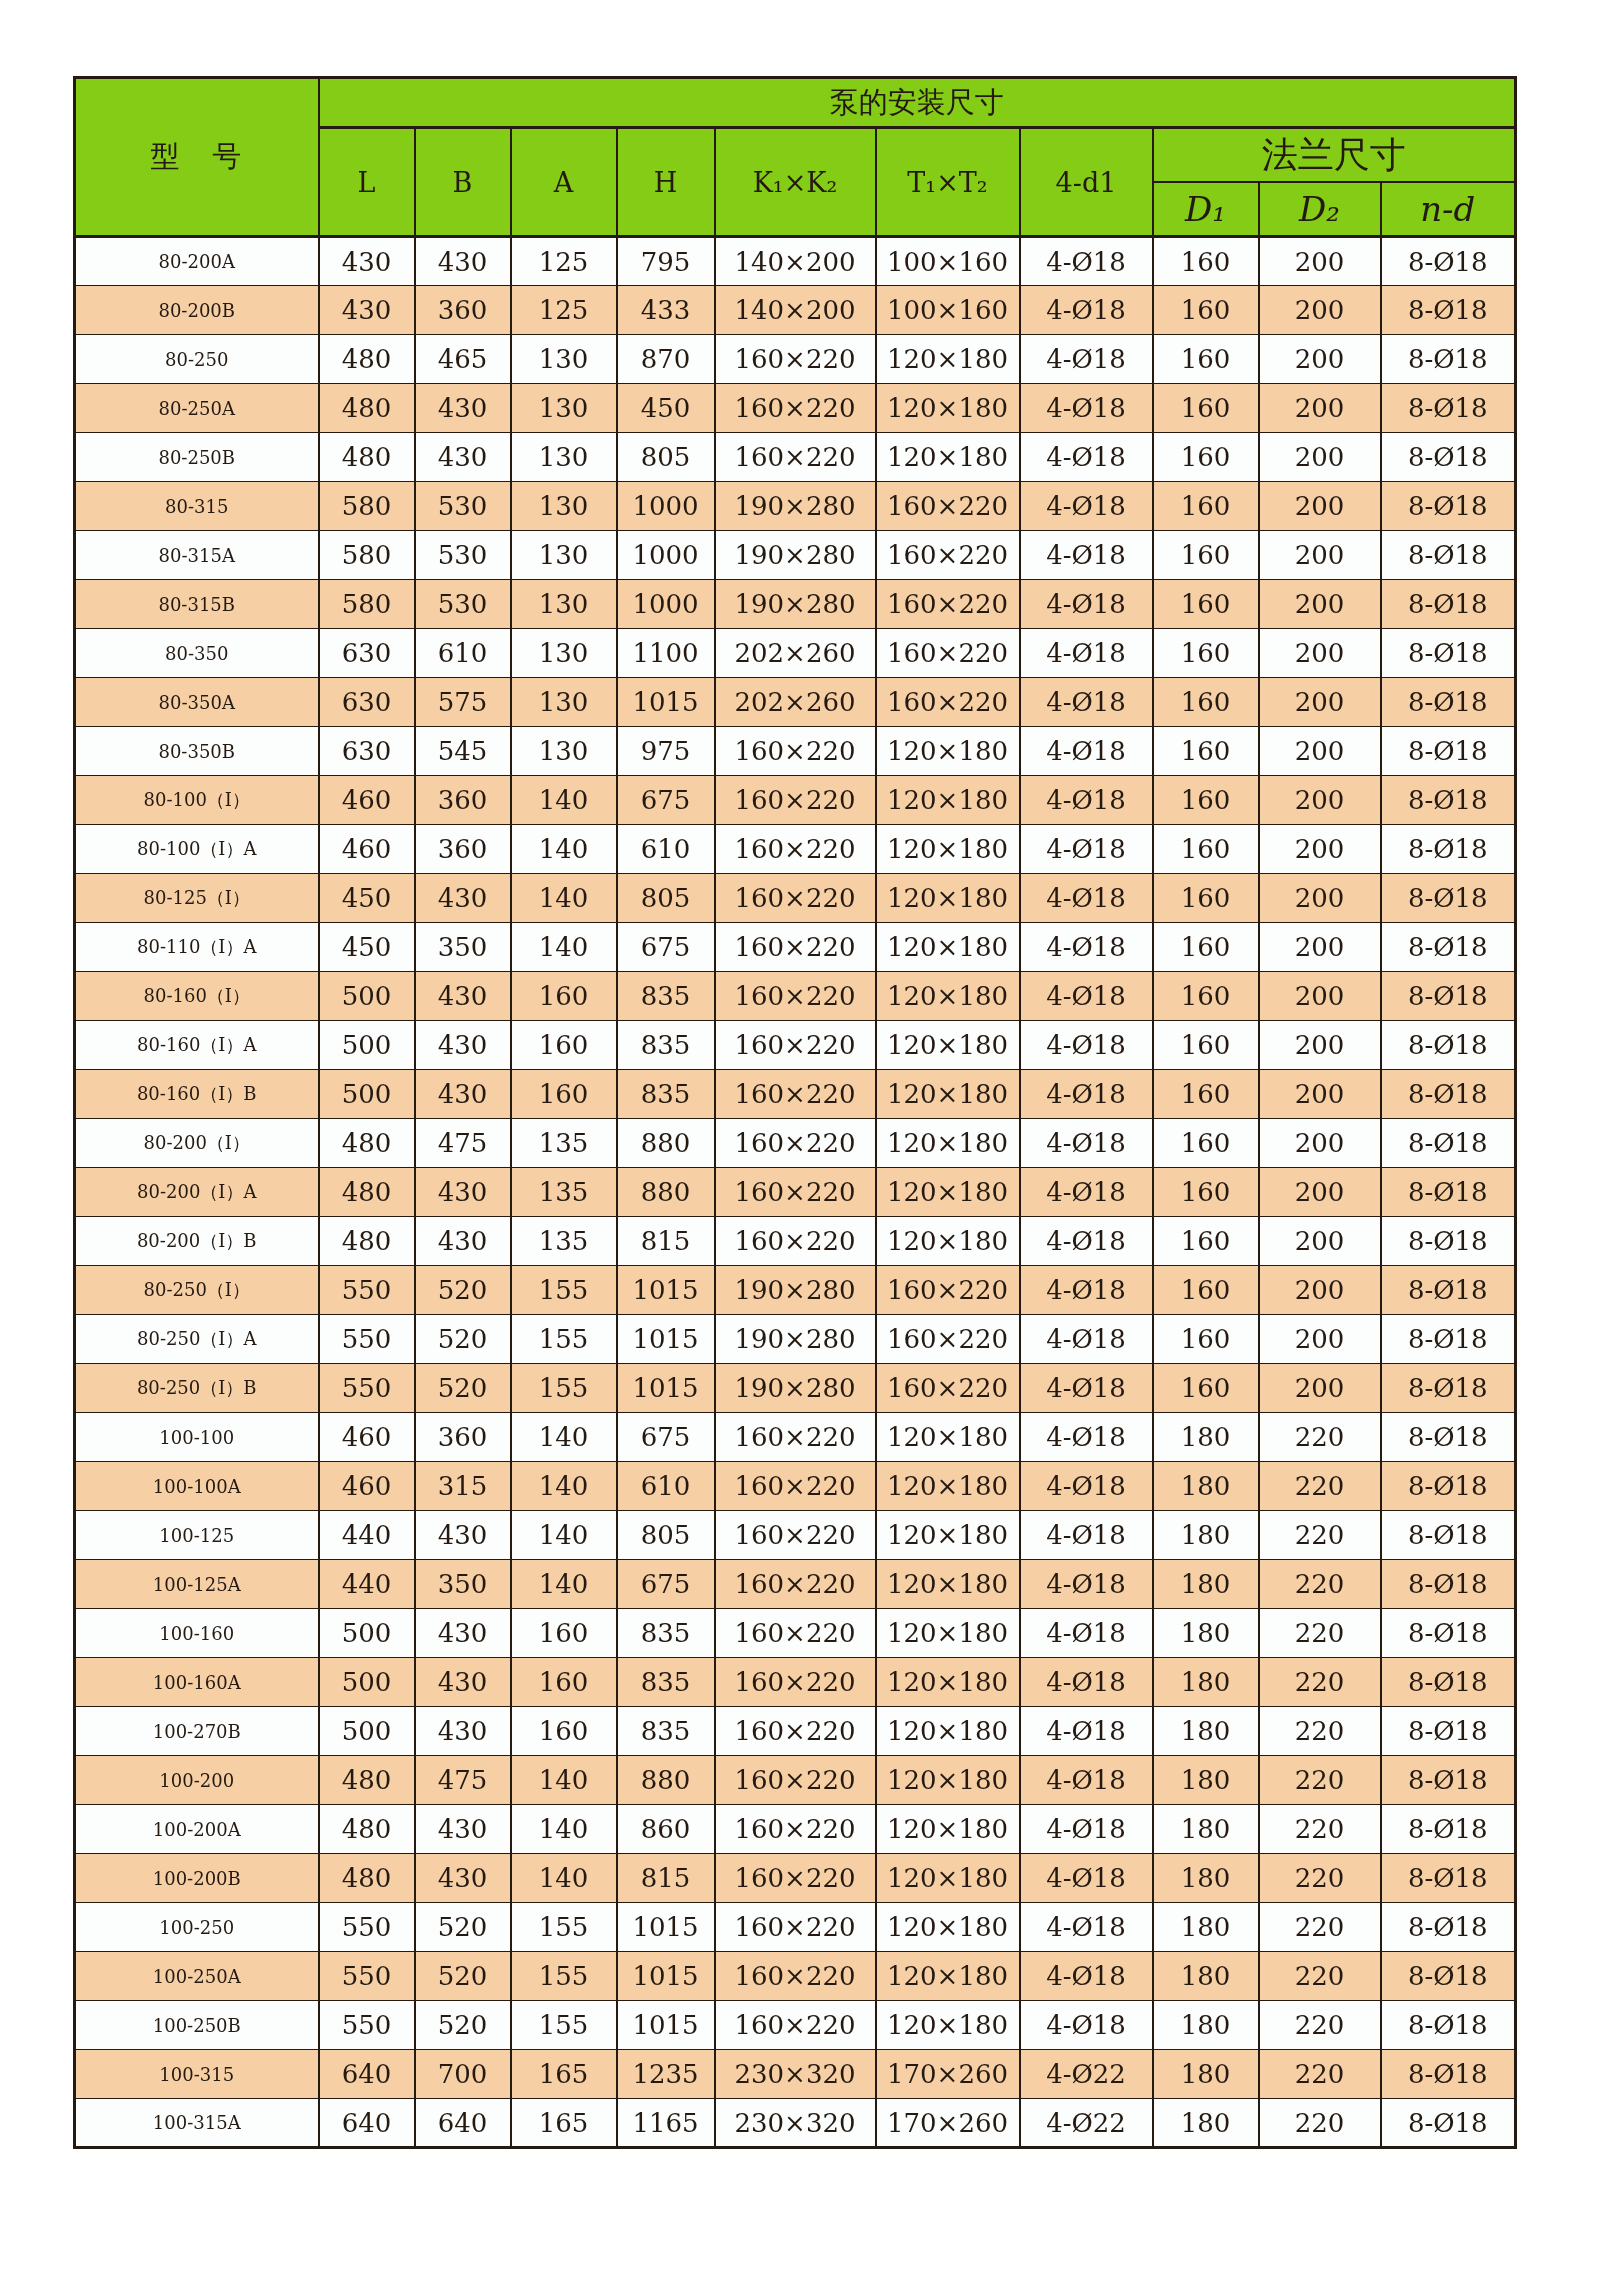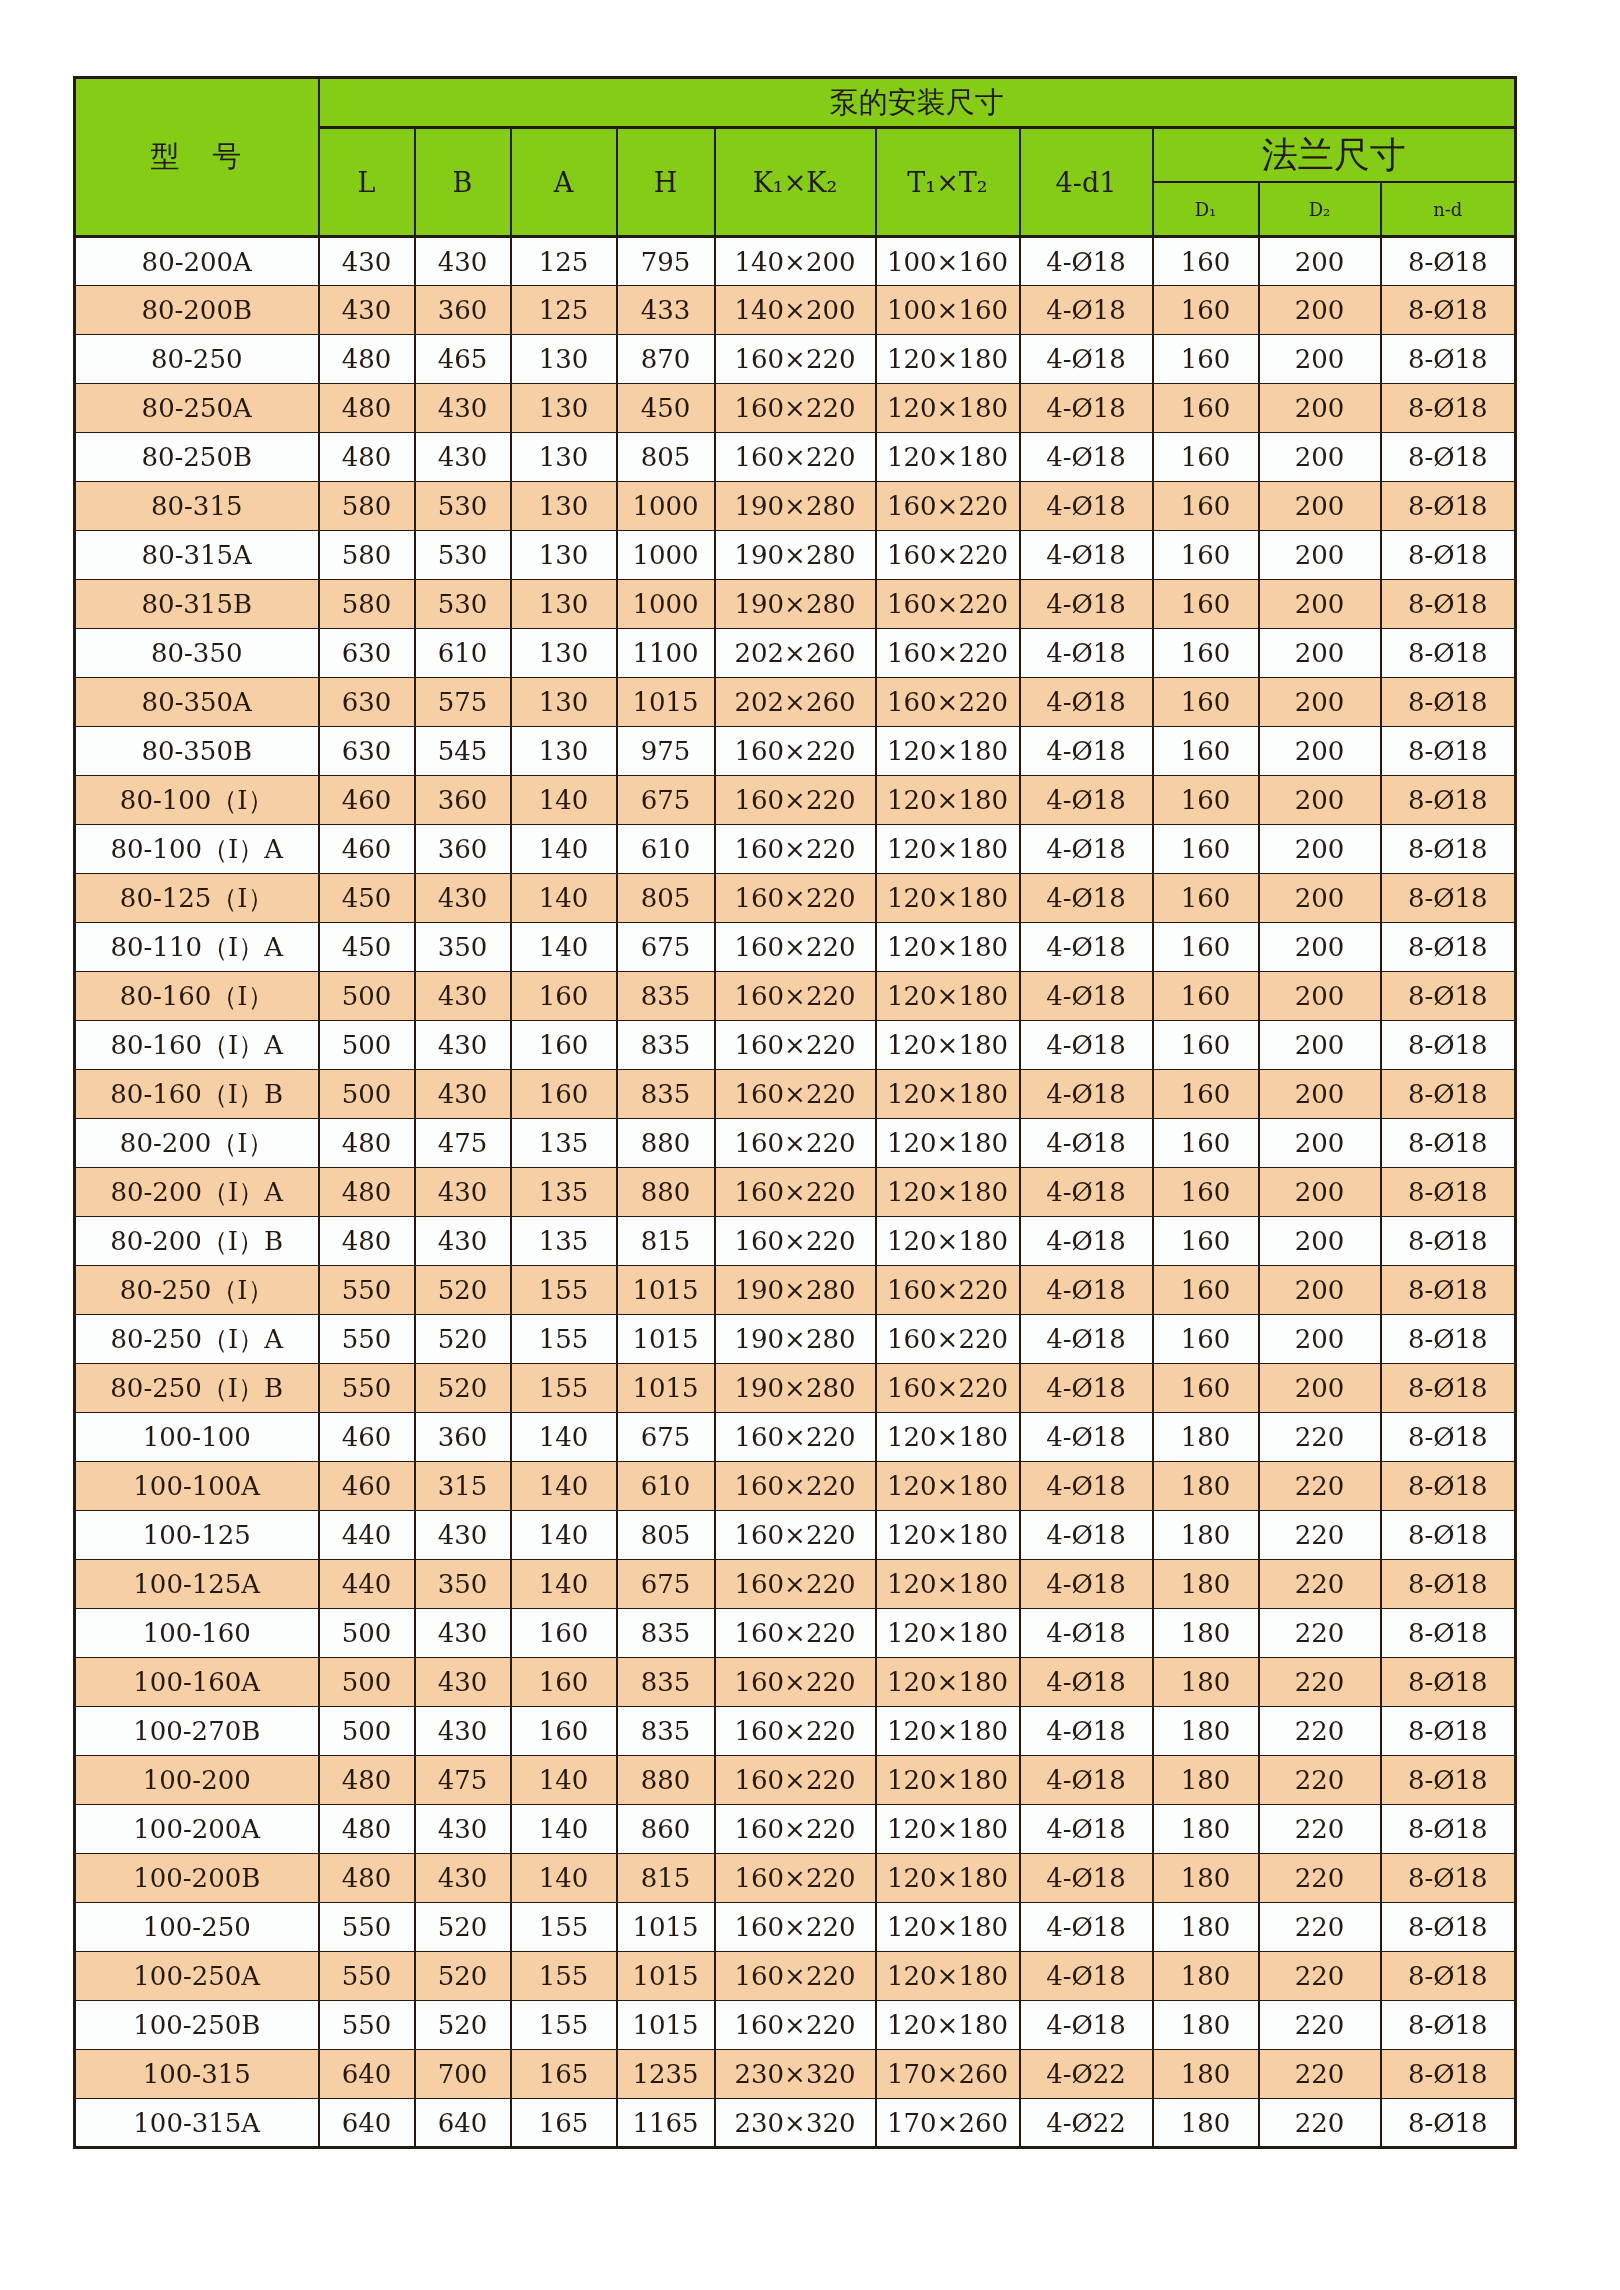--- a/index.html
+++ b/index.html
@@ -32,30 +32,30 @@
     text-align: center;
     vertical-align: middle;
     padding: 0;
     overflow: hidden;
     white-space: nowrap;
   }
   thead th { background: #84cc16; font-weight: normal; }
   tr.hrow1 th { height: 47px; font-size: 29px; border-bottom-width: 3.6px; }
   tr.hrow2 th { height: 106px; font-size: 27px; }
   tr.hrow2 th.flange { height: 52px; font-size: 36px; border-bottom-width: 2.7px; }
-  tr.hrow3 th { height: 52px; font-size: 18px; }
+  tr.hrow3 th { height: 52px; font-size: 34px; font-style: italic; }
   thead tr.hrow3 th, thead th[rowspan] { border-bottom-width: 3.6px; }
   th.modelhead { font-size: 29.6px; letter-spacing: 1.8px; border-bottom-width: 3.6px; }
   tbody tr { height: 49px; }
   tbody td { font-size: 26px; background: #fcfdfd; }
   tbody tr:nth-child(even) td { background: #f6cfa4; }
   td.model {
     text-align: left;
     padding-left: 36px;
-    font-size: 26px;
+    font-size: 18px;
   }
   
   col.c-model { width: 244px; }
   col.c-l  { width: 96px; }
   col.c-b  { width: 96px; }
   col.c-a  { width: 106px; }
   col.c-h  { width: 98px; }
   col.c-k  { width: 161px; }
   col.c-t  { width: 144px; }
   col.c-d1h{ width: 133px; }

